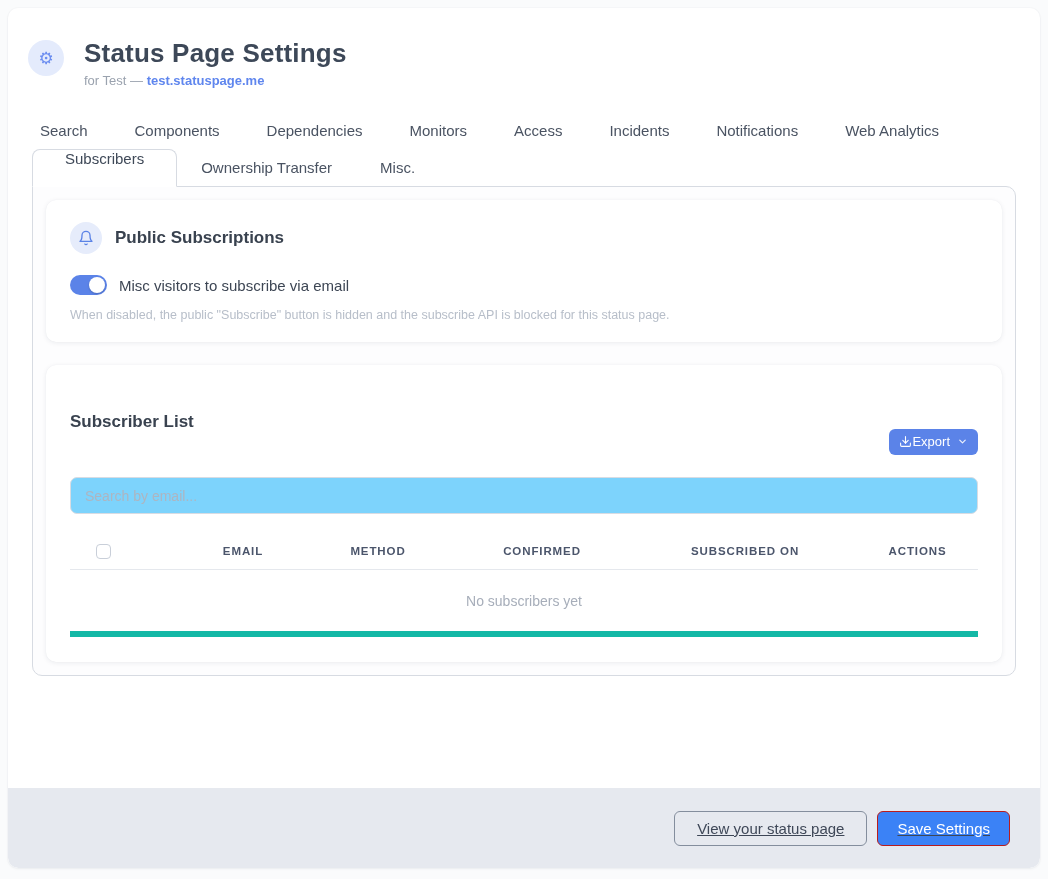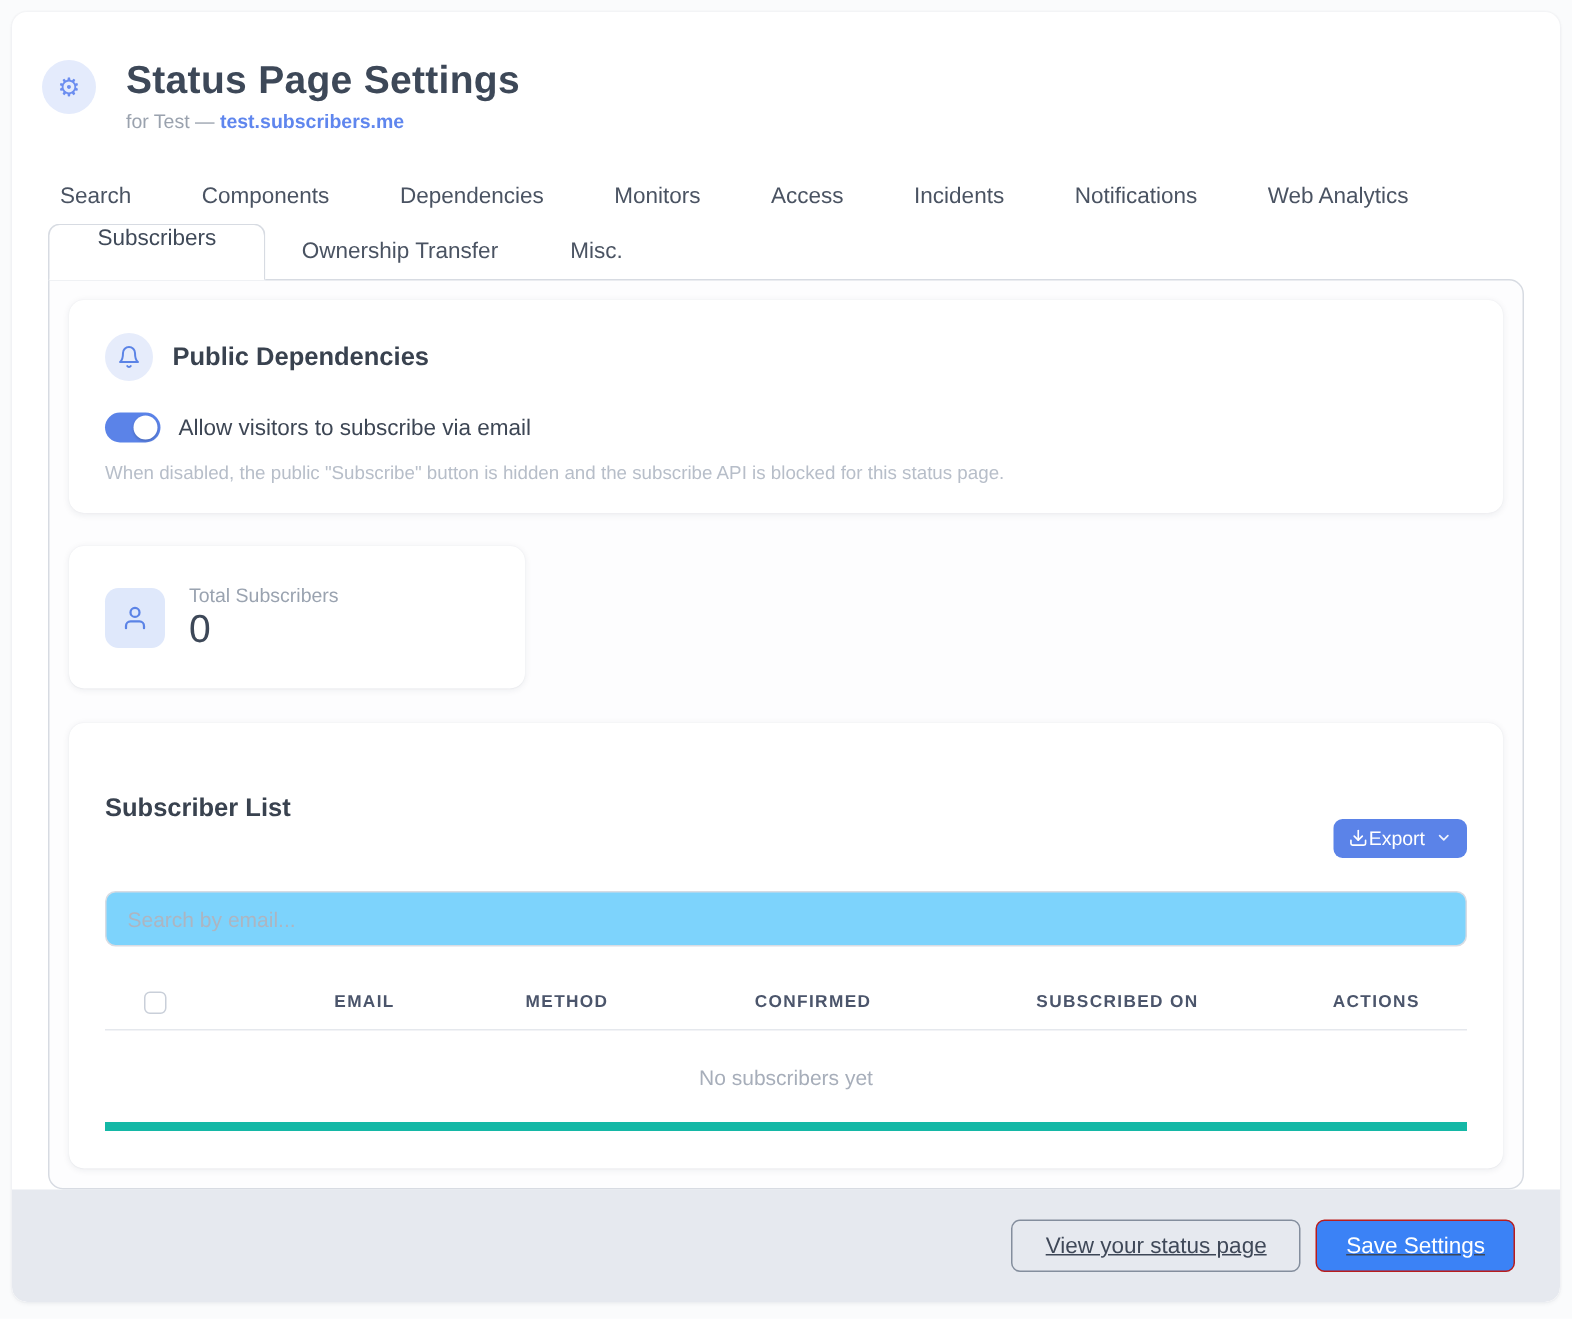--- a/index.html
+++ b/index.html
@@ -124,21 +124,21 @@
 
 <div class="main-panel">
 
   <div class="page-header">
     <div class="gear-circle">
         <span>⚙</span>
       </div>
     <div class="header-text">
       <div class="page-title">Status Page Settings</div>
       <div class="page-subtitle">
-        <span>for Test — </span><a href="#">test.subscribers.me</a>
+        <span>for Test — </span><a href="#">test.statuspage.me</a>
       </div>
     </div>
   </div>
 
   <div class="tabs-row1">
     <div class="tab1">Search</div>
     <div class="tab1">Components</div>
     <div class="tab1">Dependencies</div>
     <div class="tab1">Monitors</div>
     <div class="tab1">Access</div>
@@ -156,43 +156,31 @@
   <div class="tab-panel">
 
     <div class="card card-public">
       <div class="card-public-head">
         <div class="bell-circle">
           <svg width="16" height="16" viewBox="0 0 24 24" fill="none" stroke="#5b83e6" stroke-width="2" stroke-linecap="round" stroke-linejoin="round">
             <path d="M18 8A6 6 0 0 0 6 8c0 7-3 9-3 9h18s-3-2-3-9"></path>
             <path d="M13.73 21a2 2 0 0 1-3.46 0"></path>
           </svg>
         </div>
-        <div class="card-public-title">Public Dependencies</div>
+        <div class="card-public-title">Public Subscriptions</div>
       </div>
       <div class="toggle-row">
         <div class="toggle">
             <div class="knob"></div>
           </div>
-        <div class="toggle-label">Allow visitors to subscribe via email</div>
+        <div class="toggle-label">Misc visitors to subscribe via email</div>
       </div>
       <div class="helper-text">When disabled, the public "Subscribe" button is hidden and the subscribe API is blocked for this status page.</div>
     </div>
 
-    <div class="card card-total">
-      <div class="user-square">
-        <svg width="18" height="18" viewBox="0 0 24 24" fill="none" stroke="#5b83e6" stroke-width="2" stroke-linecap="round" stroke-linejoin="round">
-          <path d="M20 21v-2a4 4 0 0 0-4-4H8a4 4 0 0 0-4 4v2"></path>
-          <circle cx="12" cy="7" r="4"></circle>
-        </svg>
-      </div>
-      <div class="total-meta">
-        <div class="total-label">Total Subscribers</div>
-        <div class="total-value">0</div>
-      </div>
-    </div>
 
     <div class="card card-list">
       <div class="list-head">
         <div class="list-title">Subscriber List</div>
         <button class="export-btn">
           <span>
             <svg width="13" height="13" viewBox="0 0 24 24" fill="none" stroke="#ffffff" stroke-width="2" stroke-linecap="round" stroke-linejoin="round">
               <path d="M21 15v4a2 2 0 0 1-2 2H5a2 2 0 0 1-2-2v-4"></path>
               <polyline points="7 10 12 15 17 10"></polyline>
               <line x1="12" y1="15" x2="12" y2="3"></line>

